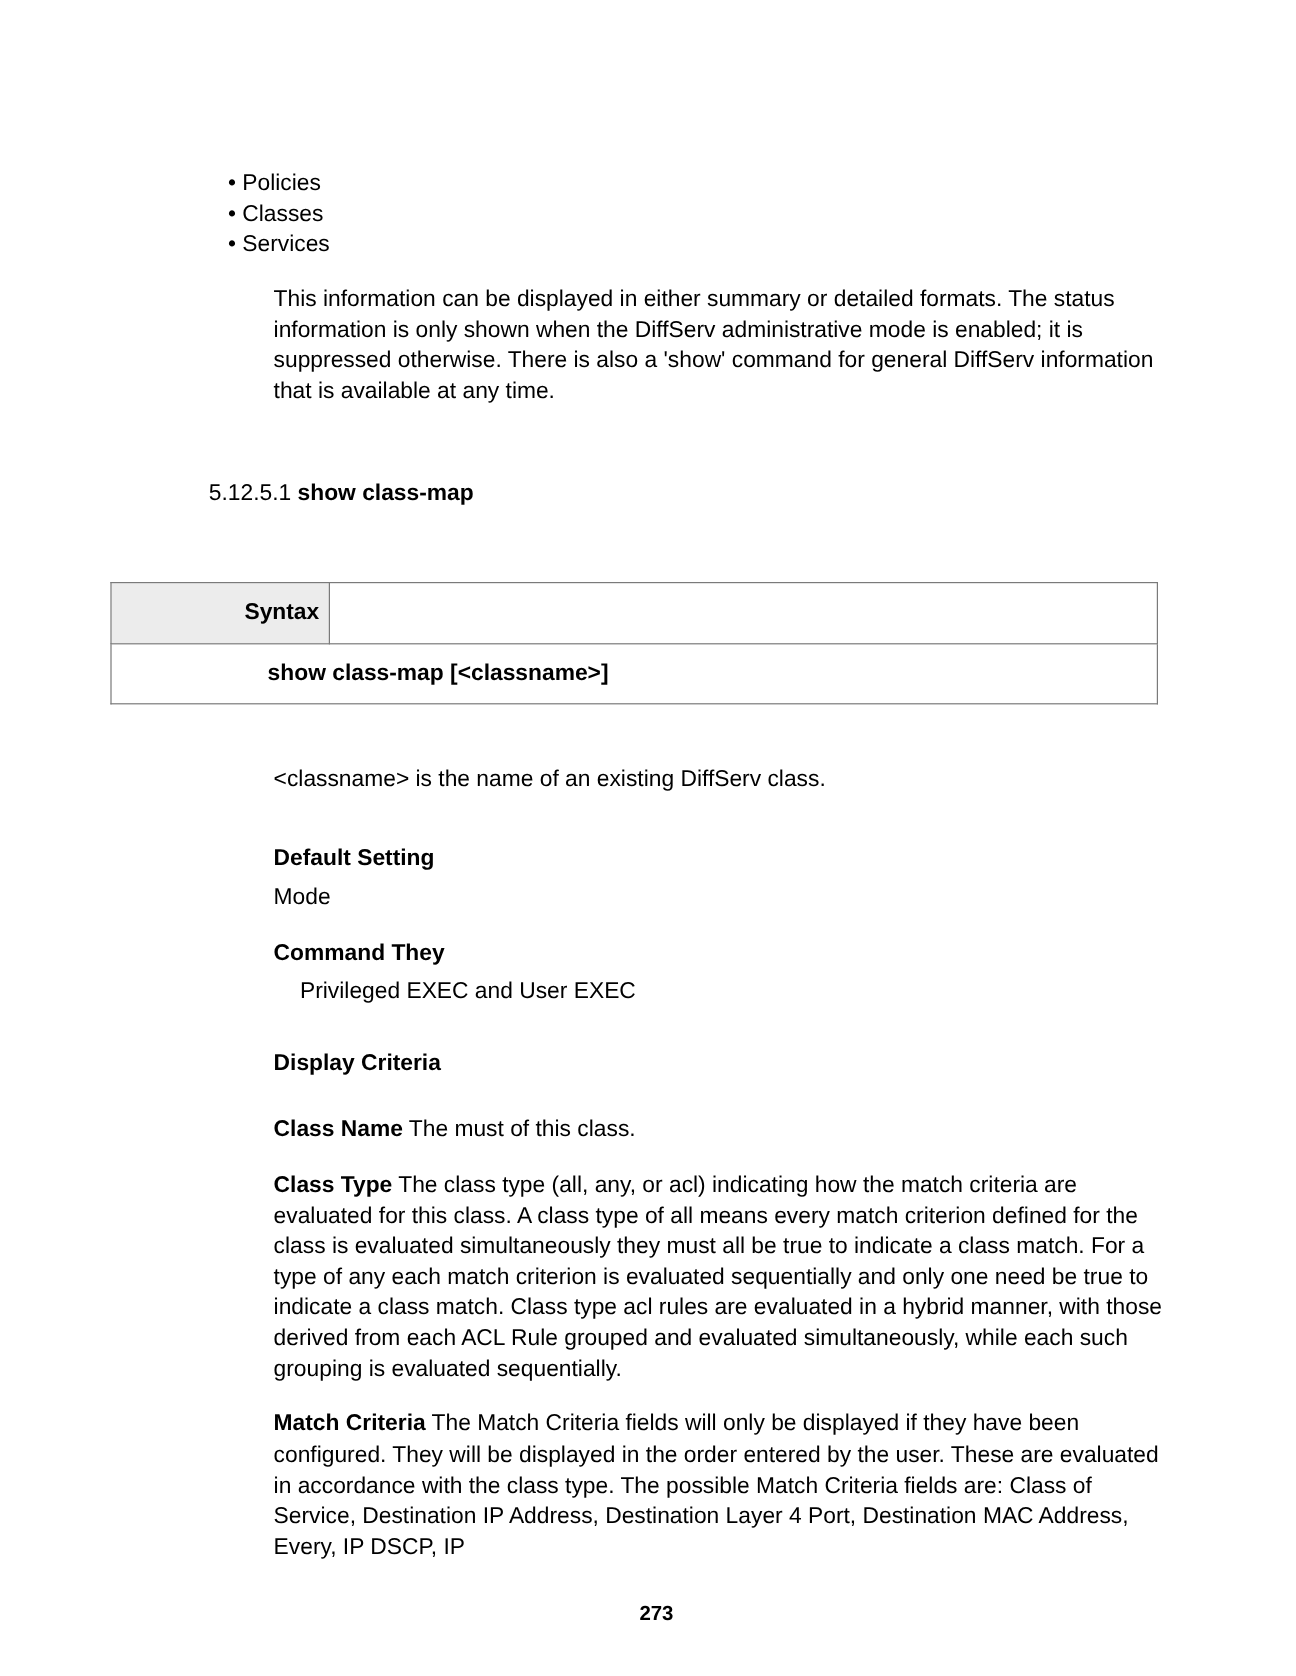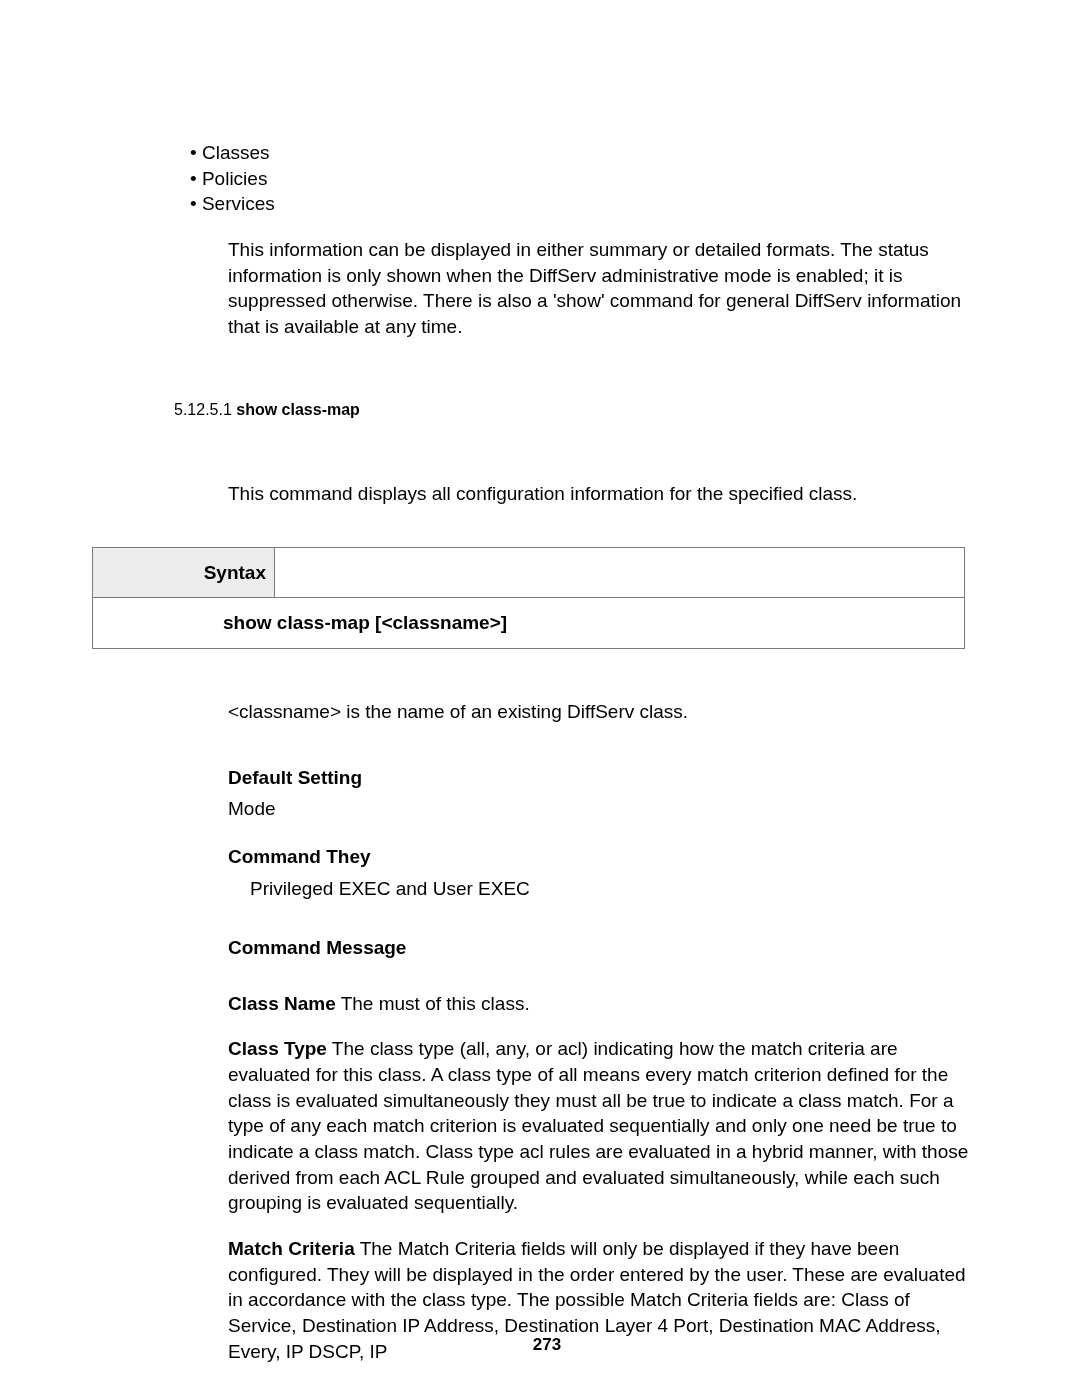--- a/index.html
+++ b/index.html
@@ -26,21 +26,21 @@
     content: "• ";
   }
   .indent-para {
     margin-left: 38px;
     margin-right: 10px;
     margin-bottom: 24px;
   }
   .section-heading {
     margin-top: 60px;
     margin-bottom: 60px;
-    font-size: 16px;
+    font-size: 19px;
     margin-left: -16px;
   }
   .section-heading .num {
     font-weight: normal;
   }
   .section-heading .title {
     font-weight: bold;
   }
   .syntax-table {
     border-collapse: collapse;
@@ -94,33 +94,32 @@
     font-weight: bold;
     font-size: 17px;
   }
 </style>
 </head>
 <body>
 
 <div class="page">
 
   <div class="bullet-list">
+    <div>Policies</div>
     <div>Classes</div>
-    <div>Policies</div>
     <div>Services</div>
   </div>
 
   <div class="indent-para">This information can be displayed in either summary or detailed formats. The status information is only shown when the DiffServ administrative mode is enabled; it is suppressed otherwise. There is also a 'show' command for general DiffServ information that is available at any time.</div>
 
   <div class="section-heading">
     <span class="num">5.12.5.1</span>
     <span class="title">show class-map</span>
   </div>
 
-  <div class="indent-para">This command displays all configuration information for the specified class.</div>
 
   <table class="syntax-table">
     <tbody>
         <tr>
       <td class="syntax-label-cell">Syntax</td>
       <td class="syntax-empty-cell"></td>
     </tr>
     <tr>
       <td class="syntax-cmd-cell" colspan="2">show class-map [&lt;classname&gt;]</td>
     </tr>
@@ -130,21 +129,21 @@
   <div class="section-block">
 
     <div>&lt;classname&gt; is the name of an existing DiffServ class.</div>
 
     <div class="label" style="margin-top:40px;">Default Setting</div>
     <div>Mode</div>
 
     <div class="label">Command They</div>
     <div class="sub-indent">Privileged EXEC and User EXEC</div>
 
-    <div class="label" style="margin-top:34px; margin-bottom:30px;">Command Message</div>
+    <div class="label" style="margin-top:34px; margin-bottom:30px;">Display Criteria</div>
 
     <div class="field-para">
       <span class="fname">Class Name</span><span> The must of this class.</span>
     </div>
 
     <div class="field-para">
       <span class="fname">Class Type</span><span> The class type (all, any, or acl) indicating how the match criteria are evaluated for this class. A class type of all means every match criterion defined for the class is evaluated simultaneously they must all be true to indicate a class match. For a type of any each match criterion is evaluated sequentially and only one need be true to indicate a class match. Class type acl rules are evaluated in a hybrid manner, with those derived from each ACL Rule grouped and evaluated simultaneously, while each such grouping is evaluated sequentially.</span>
     </div>
 
     <div class="field-para">

